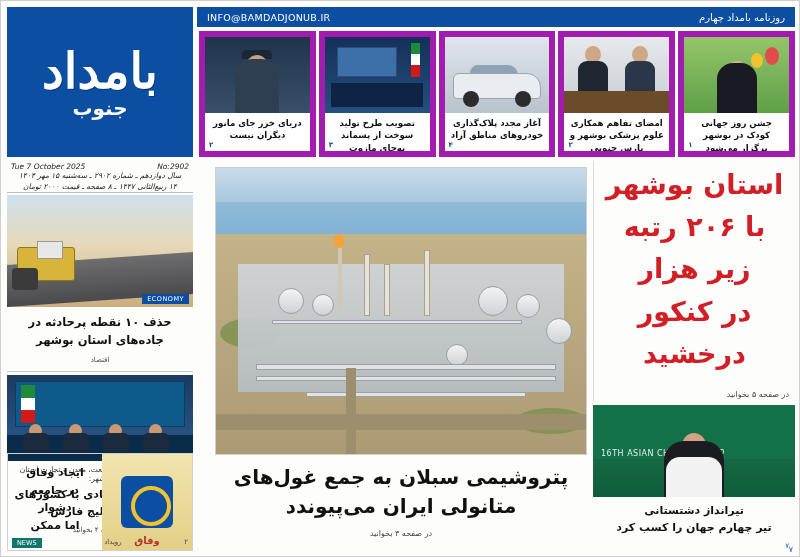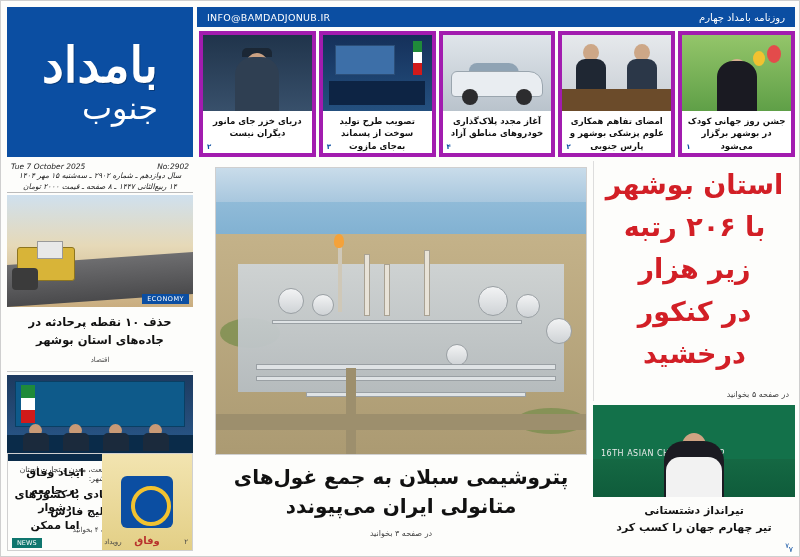--- a/index.html
+++ b/index.html
@@ -36,23 +36,22 @@
     display: flex; align-items: center; justify-content: center;
   }
   .masthead .logo-wrap { text-align: center; line-height: 1; }
   .masthead .logo {
     font-family: Liberation Sans, sans-serif;
     font-size: 49px; font-weight: bold; direction: rtl;
     letter-spacing: -2px;
     text-shadow: 1px 1px 0 rgba(0,0,0,.25);
   }
   .masthead .logo-sub {
-    font-size: 32px; font-weight: normal; direction: rtl;
+    font-size: 20px; font-weight: bold; direction: rtl;
     margin-top: 2px;
-    text-align: right;
   }
 
   .dateline {
     position: absolute; left: 6px; top: 158px; width: 186px; height: 34px;
     border-bottom: 1px solid #bbb;
     font-size: 7.5px; color: #222;
     padding: 3px 4px 0 4px;
     font-style: italic;
   }
   .dateline .row1 { display:flex; justify-content:space-between; direction: ltr; }
@@ -116,21 +115,21 @@
     position:absolute; bottom:24px; width:13px; height:13px; border-radius:50%;
     background:#c99a76;
   }
   .conf-photo .body {
     position:absolute; bottom:10px; width:26px; height:18px; border-radius:5px 5px 0 0;
     background:#1b2a3c;
   }
 
   
   .strip { position:absolute; left:198px; top:30px; width:596px; height:126px; display:flex; gap:3px; }
-  .strip .cell { position:relative; flex:1; border:4px solid #a21caf; background:#fff; overflow:hidden; }
+  .strip .cell { position:relative; flex:1; border:6px solid #a21caf; background:#fff; overflow:hidden; }
   .cell .thumb { position:relative; width:100%; height:76px; overflow:hidden; }
   .cell .cap {
     direction: rtl; text-align:center; font-size:8.6px; font-weight:bold;
     line-height:1.45; padding:4px 4px 0 4px; color:#111;
   }
   .cell .num {
     position:absolute; left:4px; bottom:2px; font-size:7px; color:#0b4ea2; font-weight:bold;
   }
 
   .t-navy { background: linear-gradient(#20344b,#38506b); }

